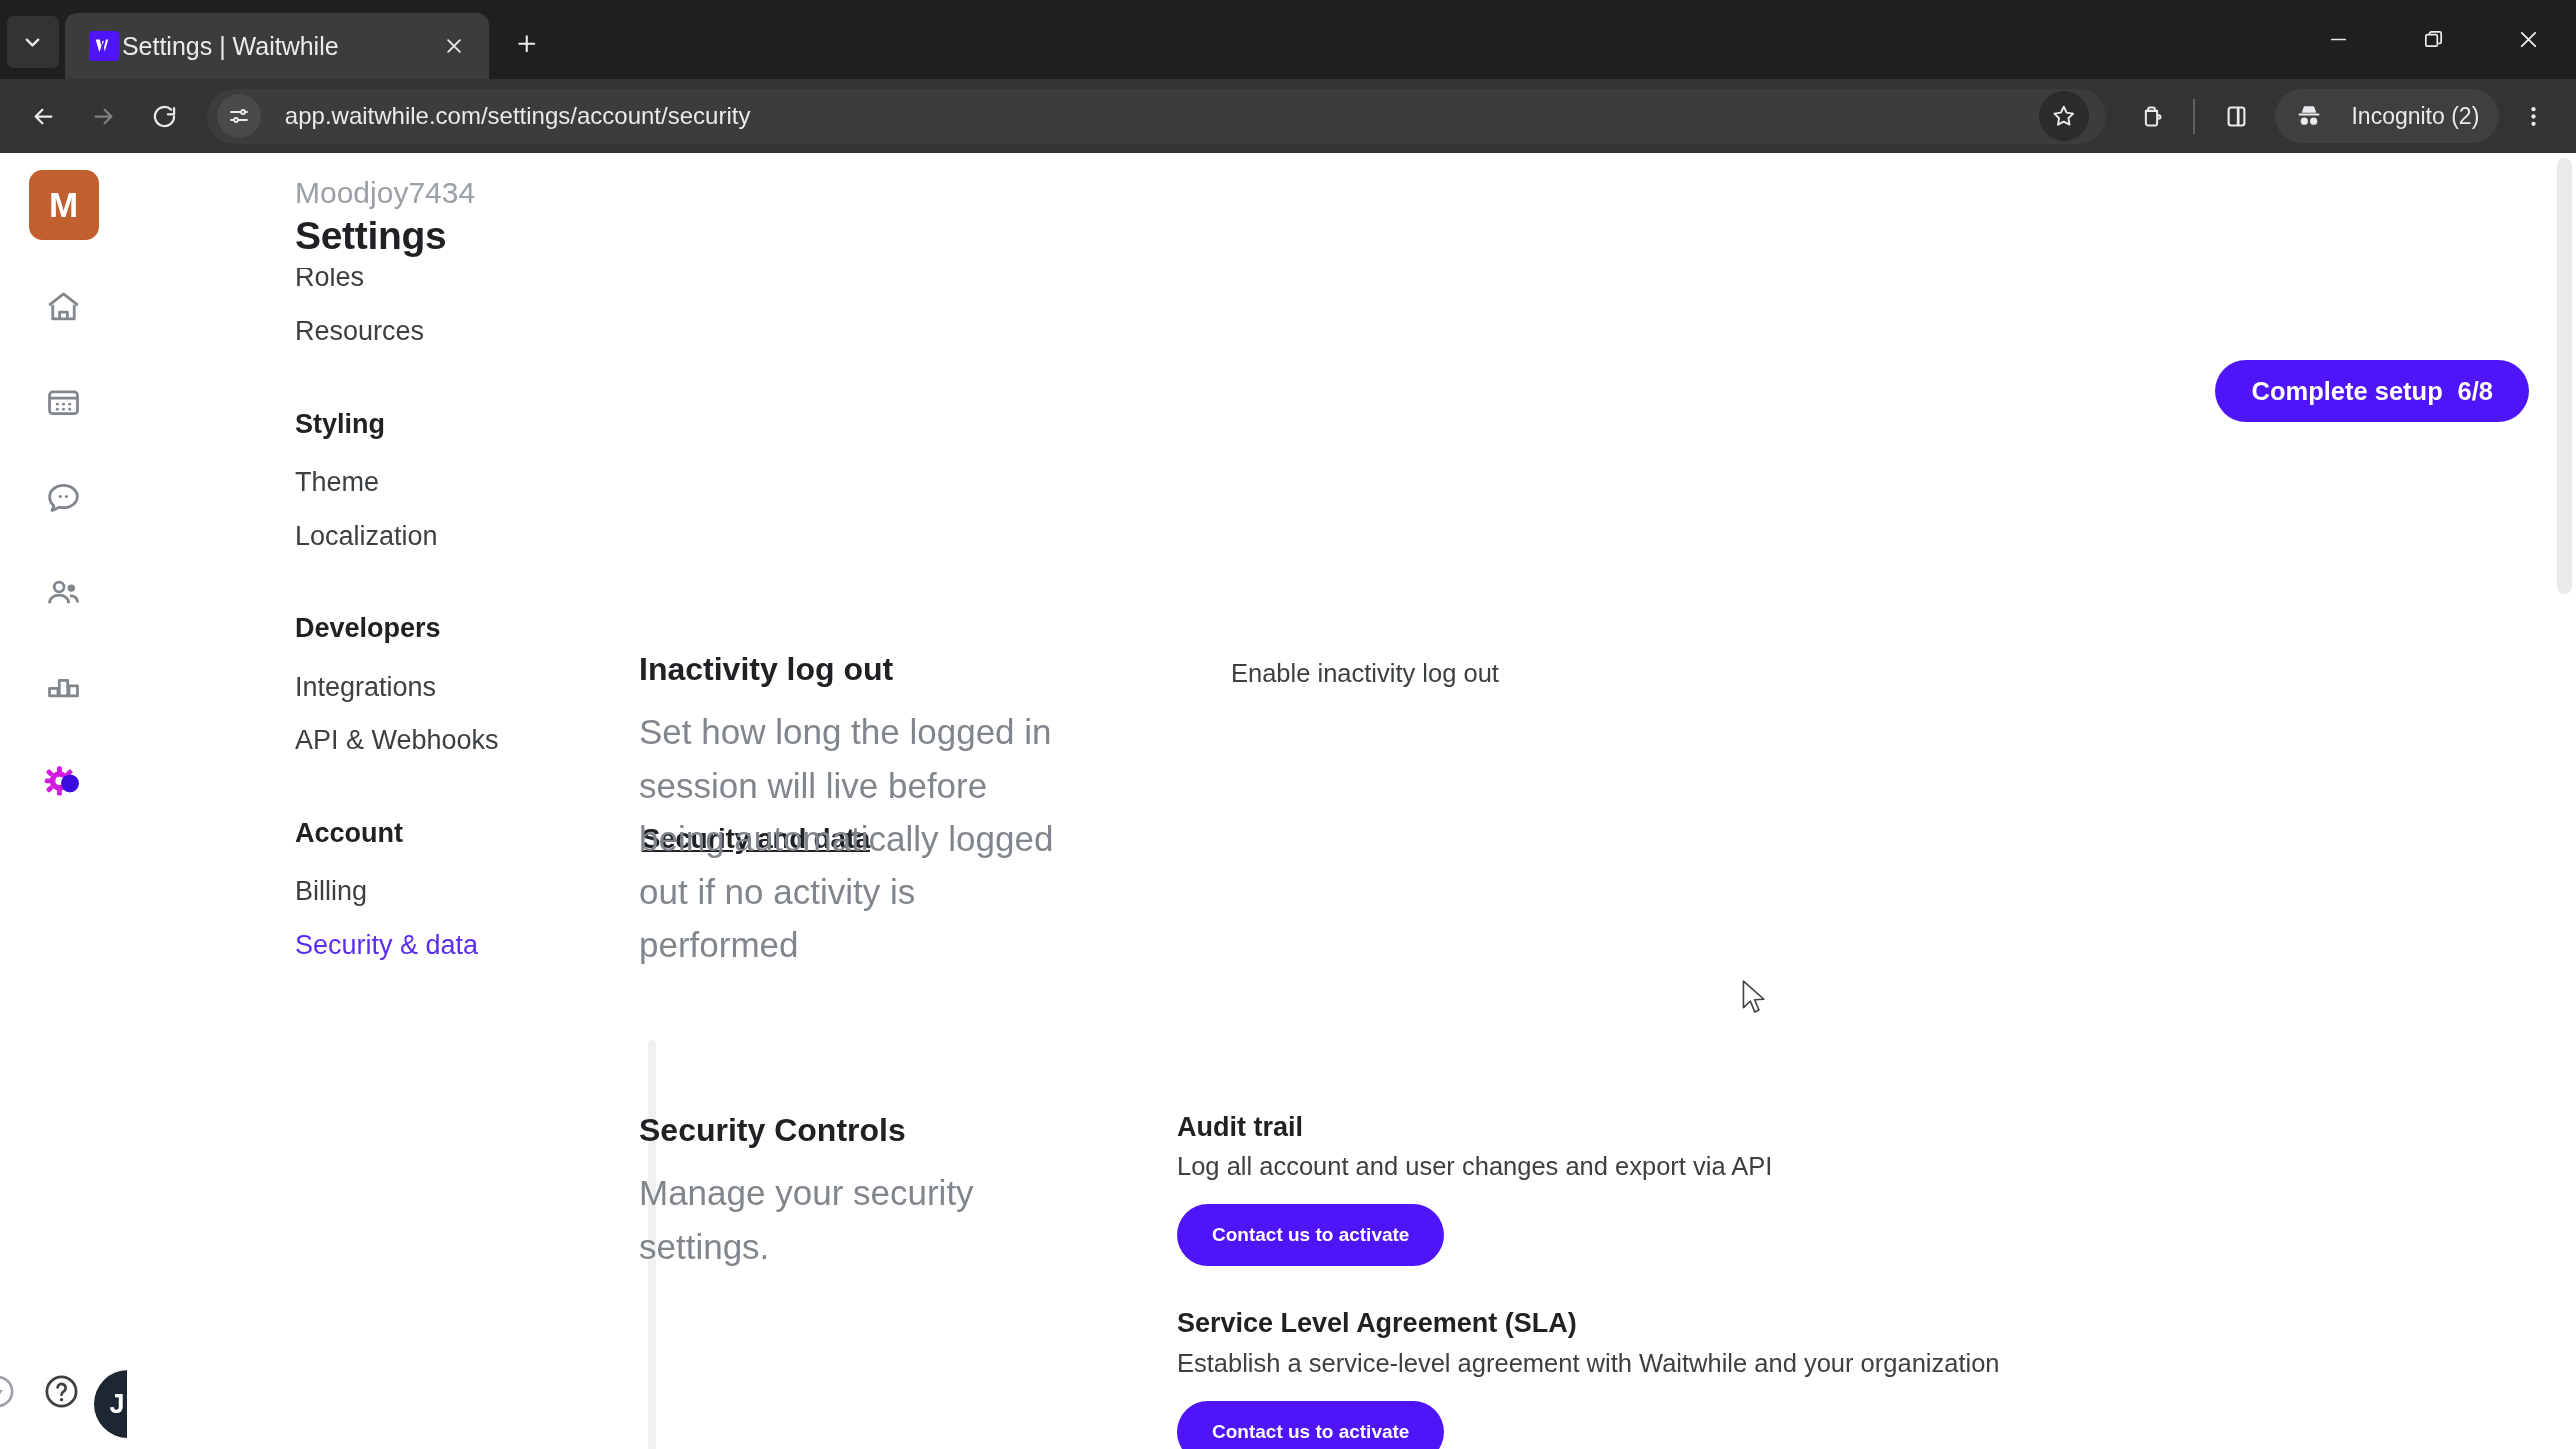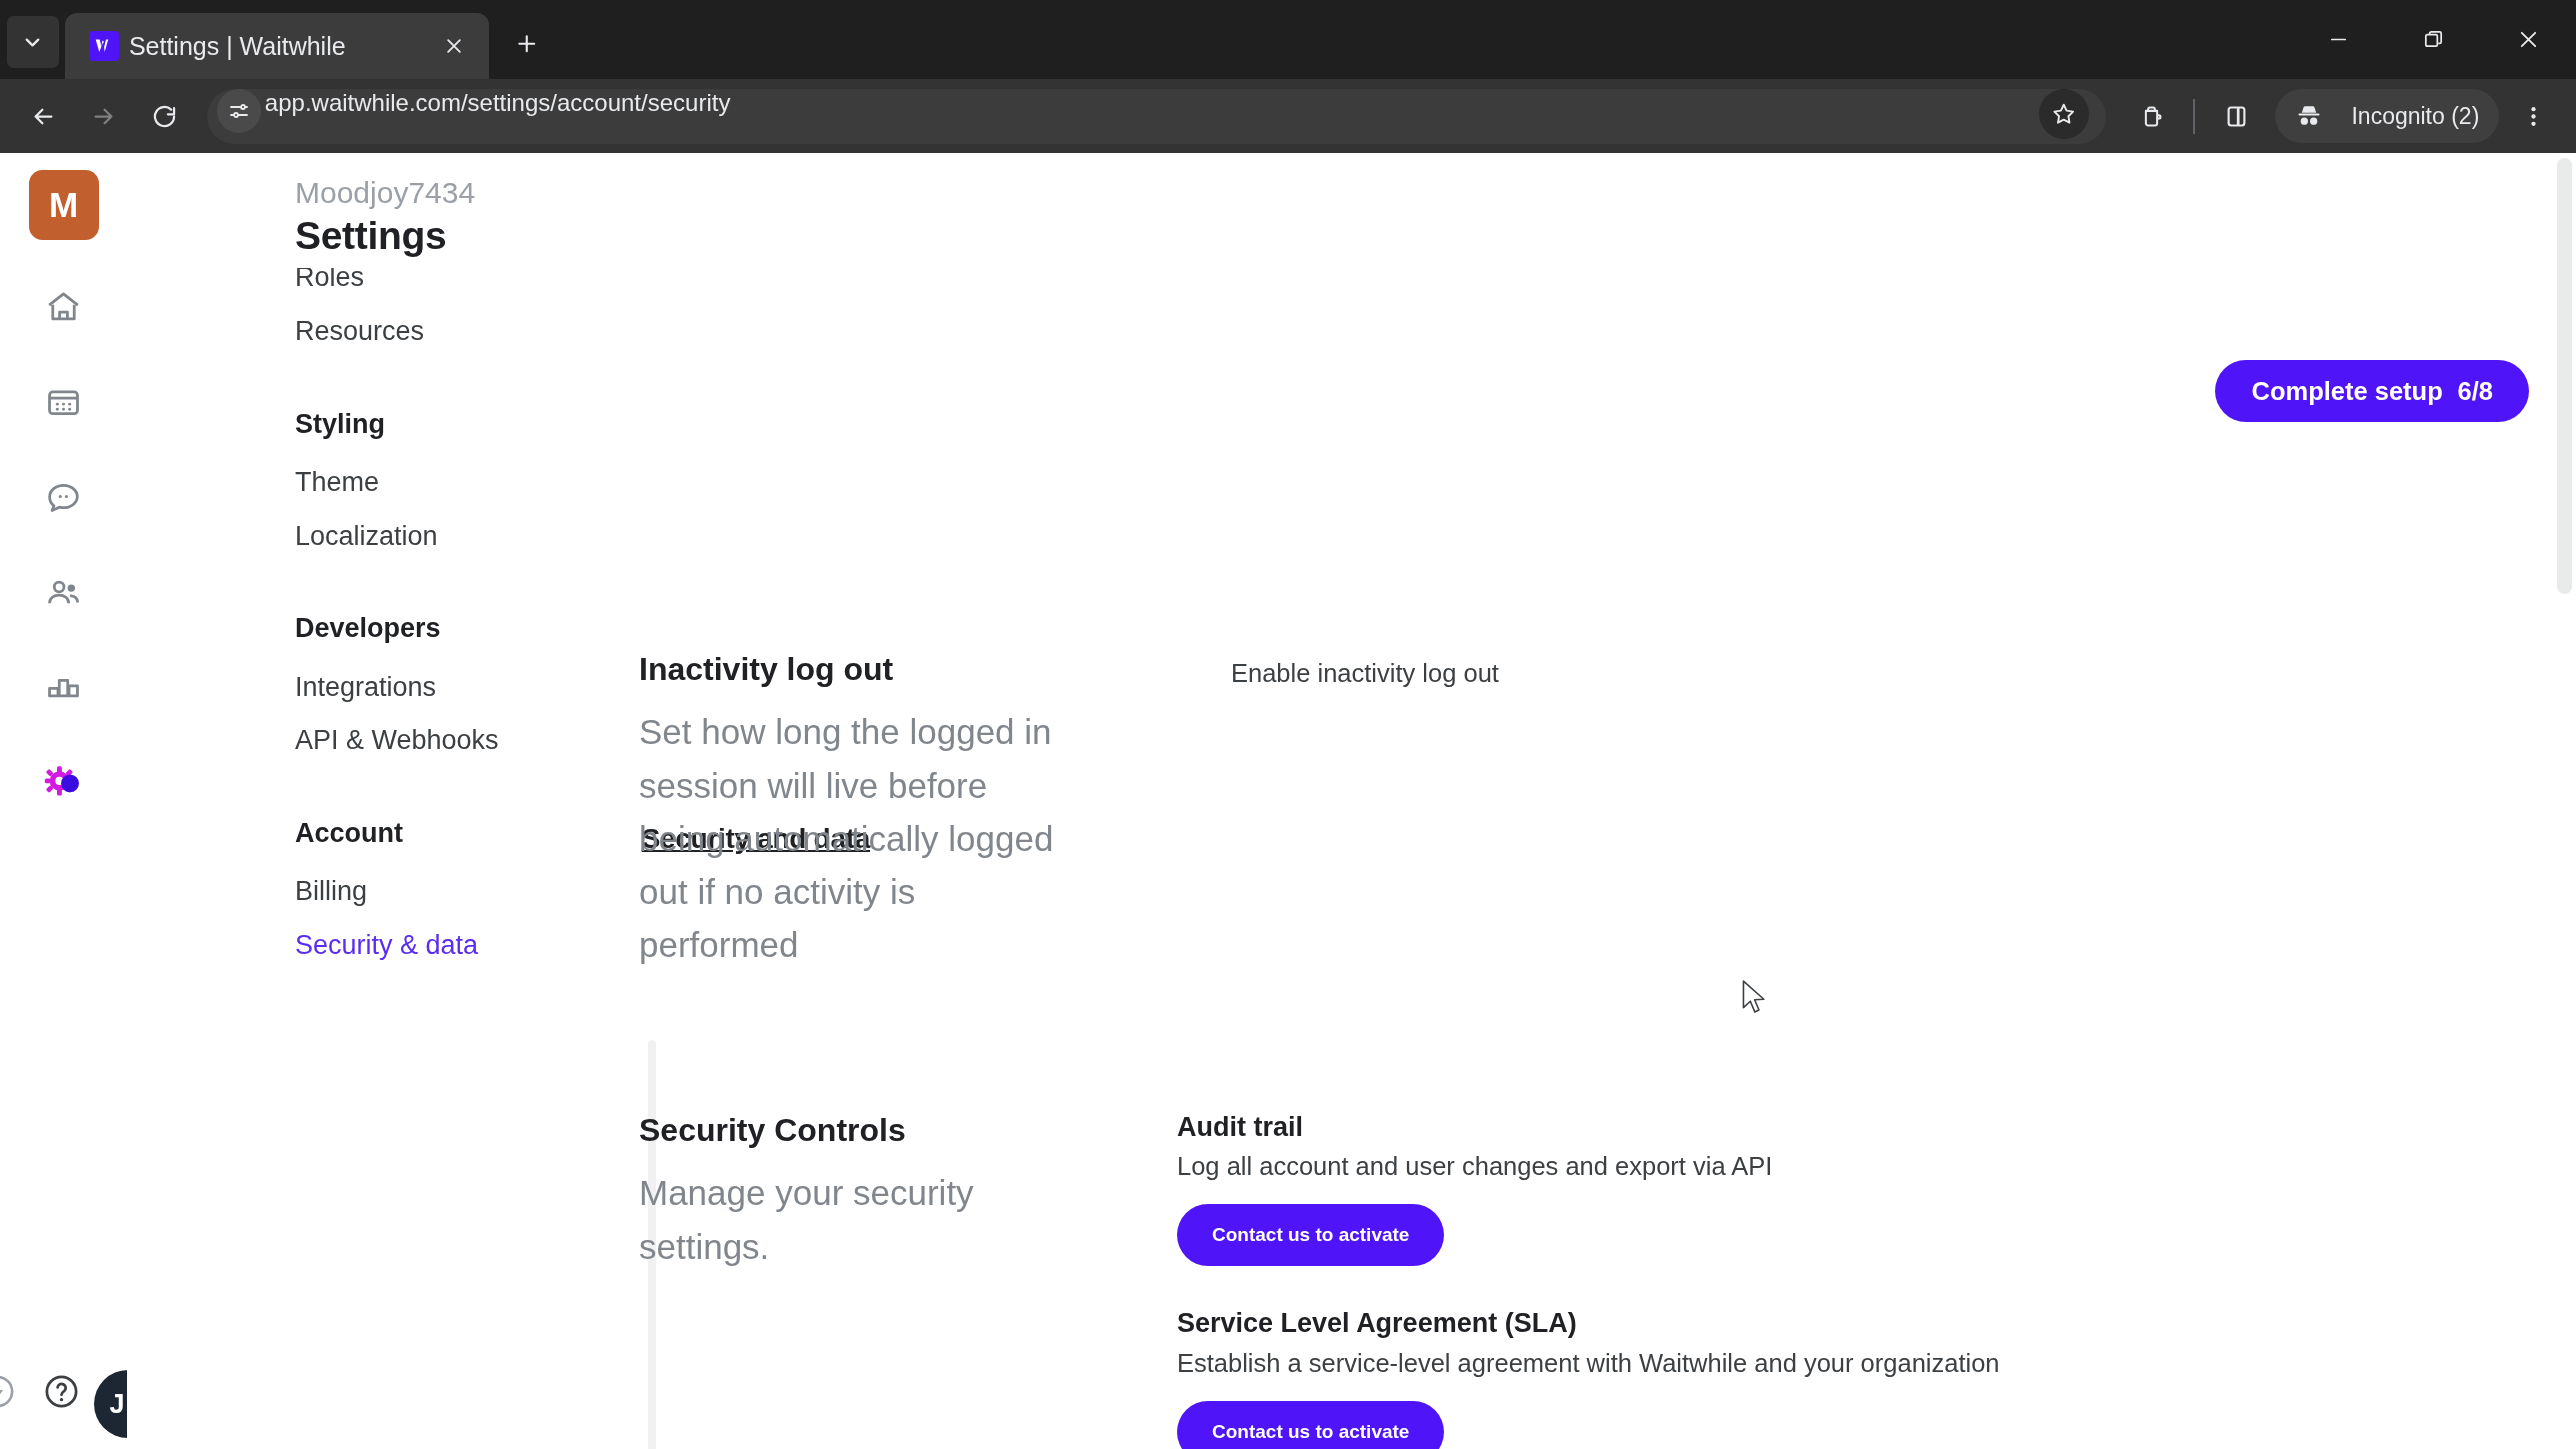--- a/index.html
+++ b/index.html
@@ -32,21 +32,21 @@
   }
   .tab-list-btn svg { width: 23px; height: 23px; }
 
   .tab {
     margin-left: 6.7px;
     width: 424px; height: 66px;
     background: #3c3c3c;
     border-radius: 12px 12px 0 0;
     display: flex; align-items: center;
     padding: 0 17.4px 0 24px;
-    gap: 10px;
+    gap: 3px;
     position: relative;
   }
   .favicon {
     width: 29.5px; height: 29.5px;
     background: #4f14f7;
     border-radius: 4px;
     display: flex; align-items: center; justify-content: center;
     flex: 0 0 29.5px;
   }
   .favicon svg { width: 21.5px; height: 21.5px; }
@@ -91,24 +91,24 @@
     border-radius: 50%;
   }
   .navbtn svg { width: 27px; height: 27px; }
   .navbtn.dim svg { opacity: .42; }
 
   .omnibox {
     flex: 1 1 auto;
     height: 55px;
     background: #3c3c3c;
     border-radius: 27.5px;
-    display: flex; align-items: flex-start;
+    display: flex; align-items: center;
     margin: 0 12px 0 9.4px;
     padding: 0 17.4px 0 9.4px;
-    gap: 4px;
+    gap: 24px;
     min-width: 0;
   }
   .omni-lead {
     width: 44px; height: 44px; flex: 0 0 44px;
     background: #4a4a4a;
     border-radius: 50%;
     display: flex; align-items: center; justify-content: center;
   }
   .omni-lead svg { width: 24px; height: 24px; }
   .omni-url {

